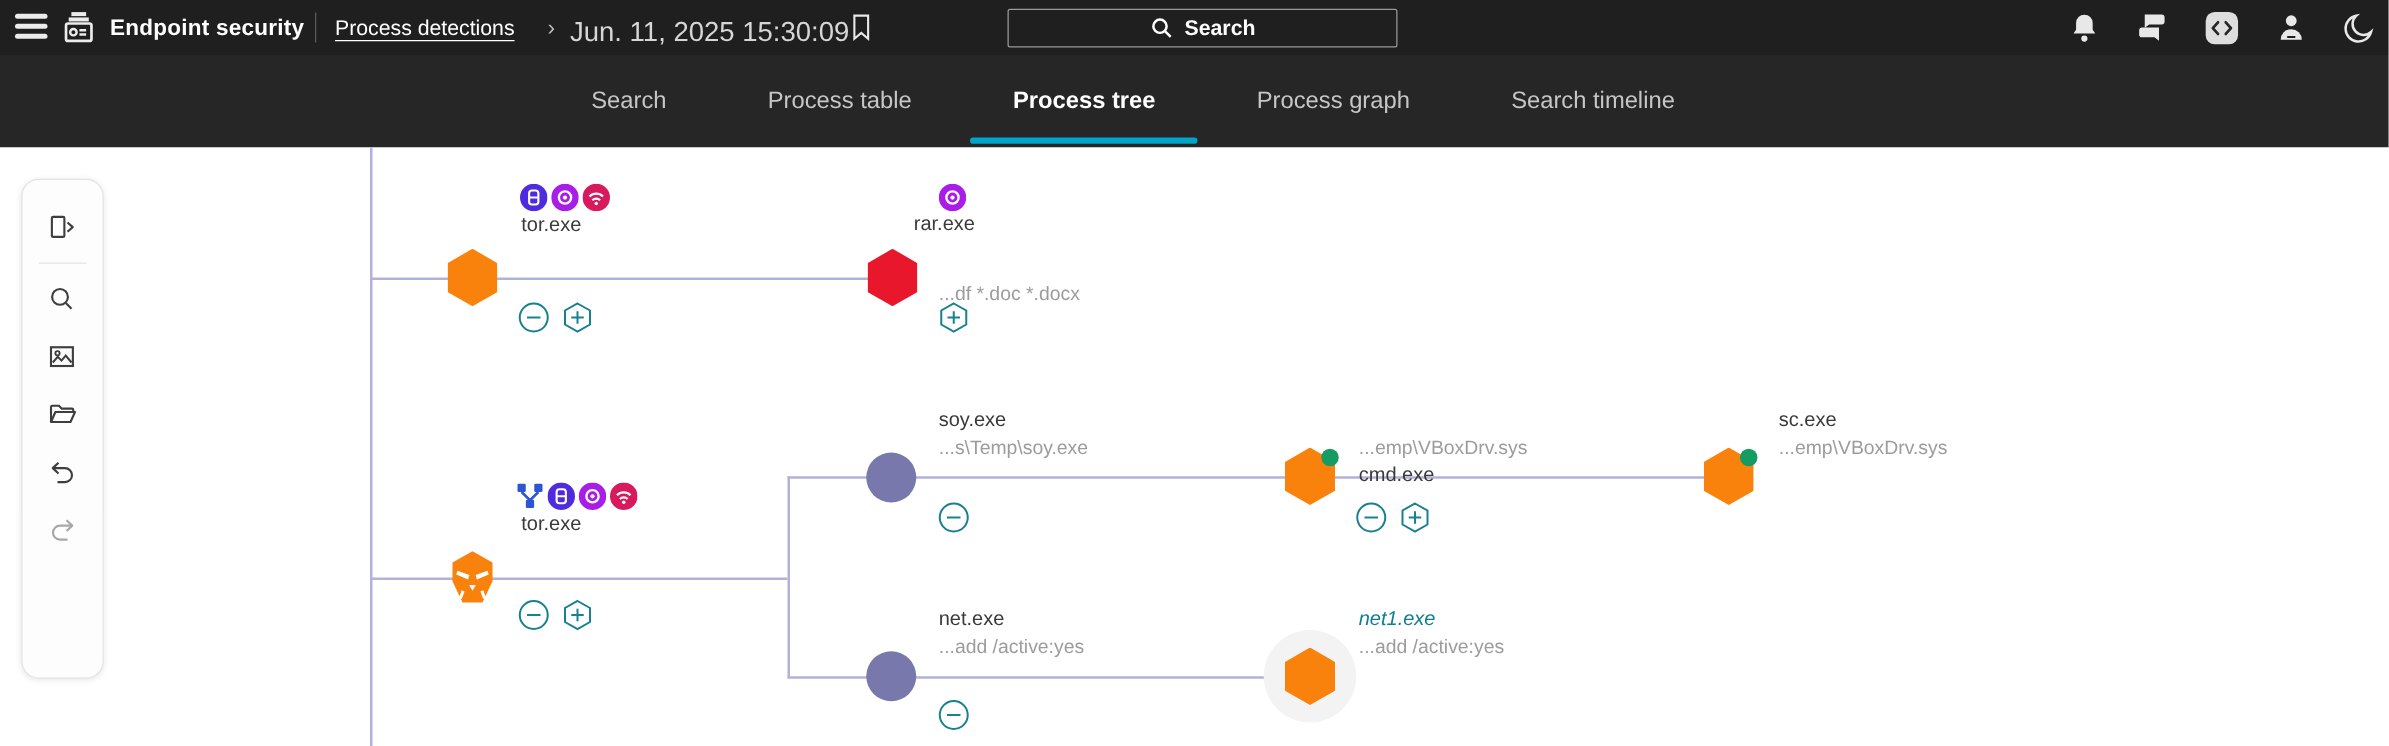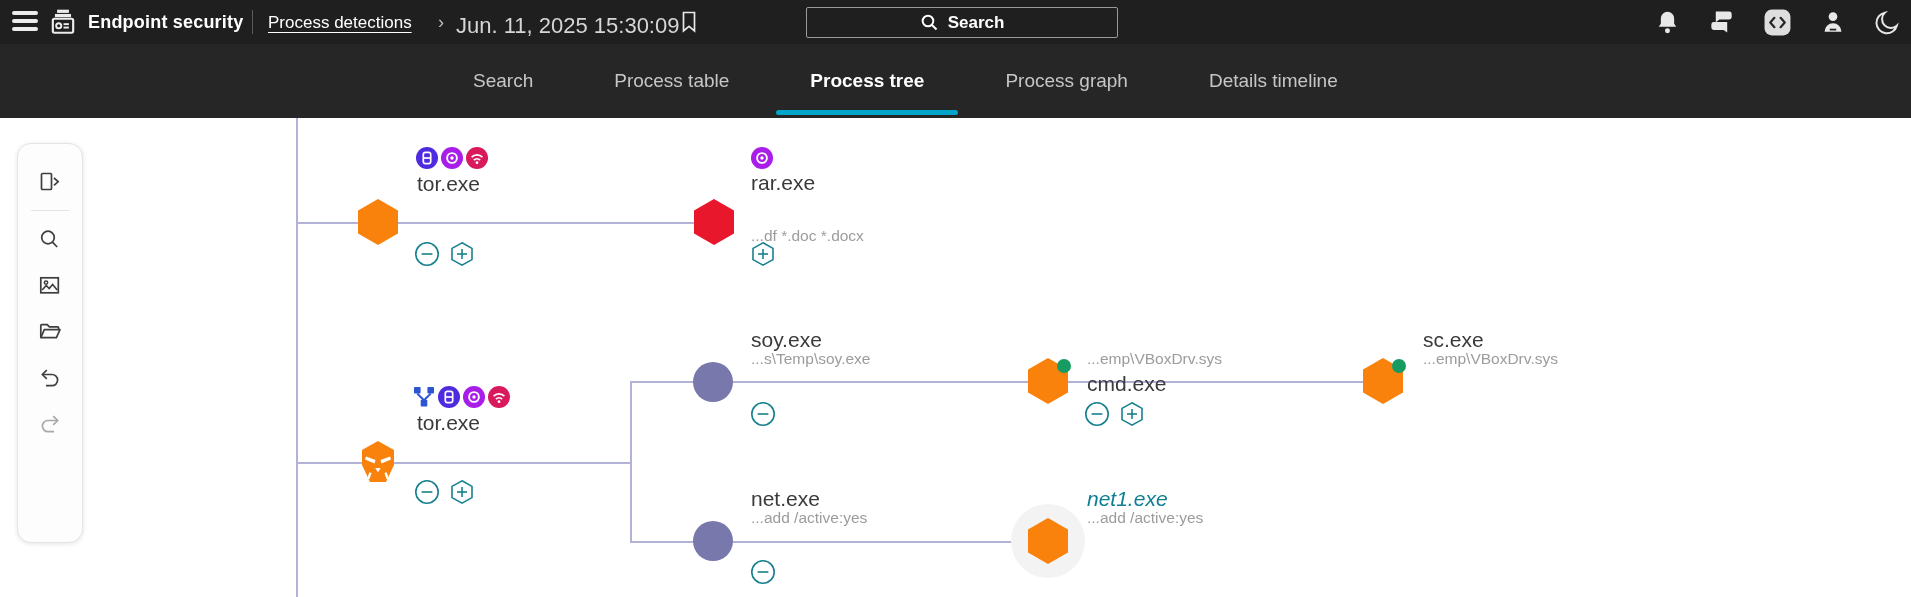--- a/index.html
+++ b/index.html
@@ -45,21 +45,21 @@
   .vline { width:1.5px; }
   .hline { height:1.5px; }
 
   .hex { position:absolute; width:40px; height:46px; clip-path:polygon(50% 0%,100% 25%,100% 75%,50% 100%,0% 75%,0% 25%); cursor:pointer; }
   .hex.orange { background:#F8820B; }
   .hex.red { background:#E8172B; }
   .circle-node { position:absolute; width:40px; height:40px; border-radius:50%; background:#7878AC; cursor:pointer; }
   .halo { position:absolute; width:74px; height:74px; border-radius:50%; background:#f3f3f3; }
   .status-dot { position:absolute; width:14px; height:14px; border-radius:50%; background:#169B62; }
 
-  .node-label { position:absolute; font-size:21px; font-weight:500; color:#3a3a3a; cursor:pointer; white-space:nowrap; }
+  .node-label { position:absolute; font-size:16px; font-weight:500; color:#3a3a3a; cursor:pointer; white-space:nowrap; }
   .node-label.selected { color:#0E7F92;font-style:italic; }
   .node-sub { position:absolute; font-size:15.5px; color:#9c9c9c; white-space:nowrap; }
 
   .badges { position:absolute; display:flex; gap:3px; align-items:center; }
   .badge { width:22px; height:22px; cursor:pointer; }
   .ctrl { position:absolute; width:26px; height:26px; cursor:pointer; }
   .skull { position:absolute; cursor:pointer; }
 </style>
 </head>
 <body>
@@ -137,21 +137,21 @@
       </span>
     </div>
   </div>
 
   <div class="tabbar">
     <div class="tabs">
       <div class="tab">Search</div>
       <div class="tab">Process table</div>
       <div class="tab active">Process tree</div>
       <div class="tab">Process graph</div>
-      <div class="tab">Details timeline</div>
+      <div class="tab">Search timeline</div>
     </div>
   </div>
 
   <div class="content">
 
     <div class="tools">
       <svg class="ticon" viewBox="0 0 26 26">
         <rect x="4.5" y="3.5" width="10" height="16" rx="1" fill="none" stroke="#3e3e3e" stroke-width="1.7"></rect>
         <path d="M17 8 l4.2 3.7 L17 15.4" fill="none" stroke="#3e3e3e" stroke-width="1.7" stroke-linejoin="round"></path>
       </svg>
@@ -216,21 +216,21 @@
         <line x1="13" y1="8" x2="13" y2="18" stroke="#17818F" stroke-width="1.6"></line>
       </svg>
 
     <div class="badges" style="left:751px; top:29px;">
       <svg class="badge" viewBox="0 0 22 22">
           <circle cx="11" cy="11" r="11" fill="#A81DE8"></circle>
           <circle cx="11" cy="11" r="4.9" fill="none" stroke="#fff" stroke-width="1.9"></circle>
           <circle cx="11" cy="11" r="1.7" fill="#fff"></circle>
         </svg>
     </div>
-    <div class="node-label" style="left:751px; top:53px;">rar.exe</div>
+    <div class="node-label" style="left:731px; top:53px;">rar.exe</div>
     <div class="node-sub" style="left:751px; top:89px;margin-top:20px;">...df *.doc *.docx</div>
     <div class="hex red" style="left:694px; top:81px;"></div>
     <svg class="ctrl" style="left:750px; top:123px;" viewBox="0 0 26 26">
         <polygon points="13,1.8 23,7.4 23,18.6 13,24.2 3,18.6 3,7.4" fill="#fff" stroke="#17818F" stroke-width="1.6"></polygon>
         <line x1="8" y1="13" x2="18" y2="13" stroke="#17818F" stroke-width="1.6"></line>
         <line x1="13" y1="8" x2="13" y2="18" stroke="#17818F" stroke-width="1.6"></line>
       </svg>
 
     <div class="badges" style="left:413px; top:268px;">
       <svg class="badge" viewBox="0 0 22 22">

